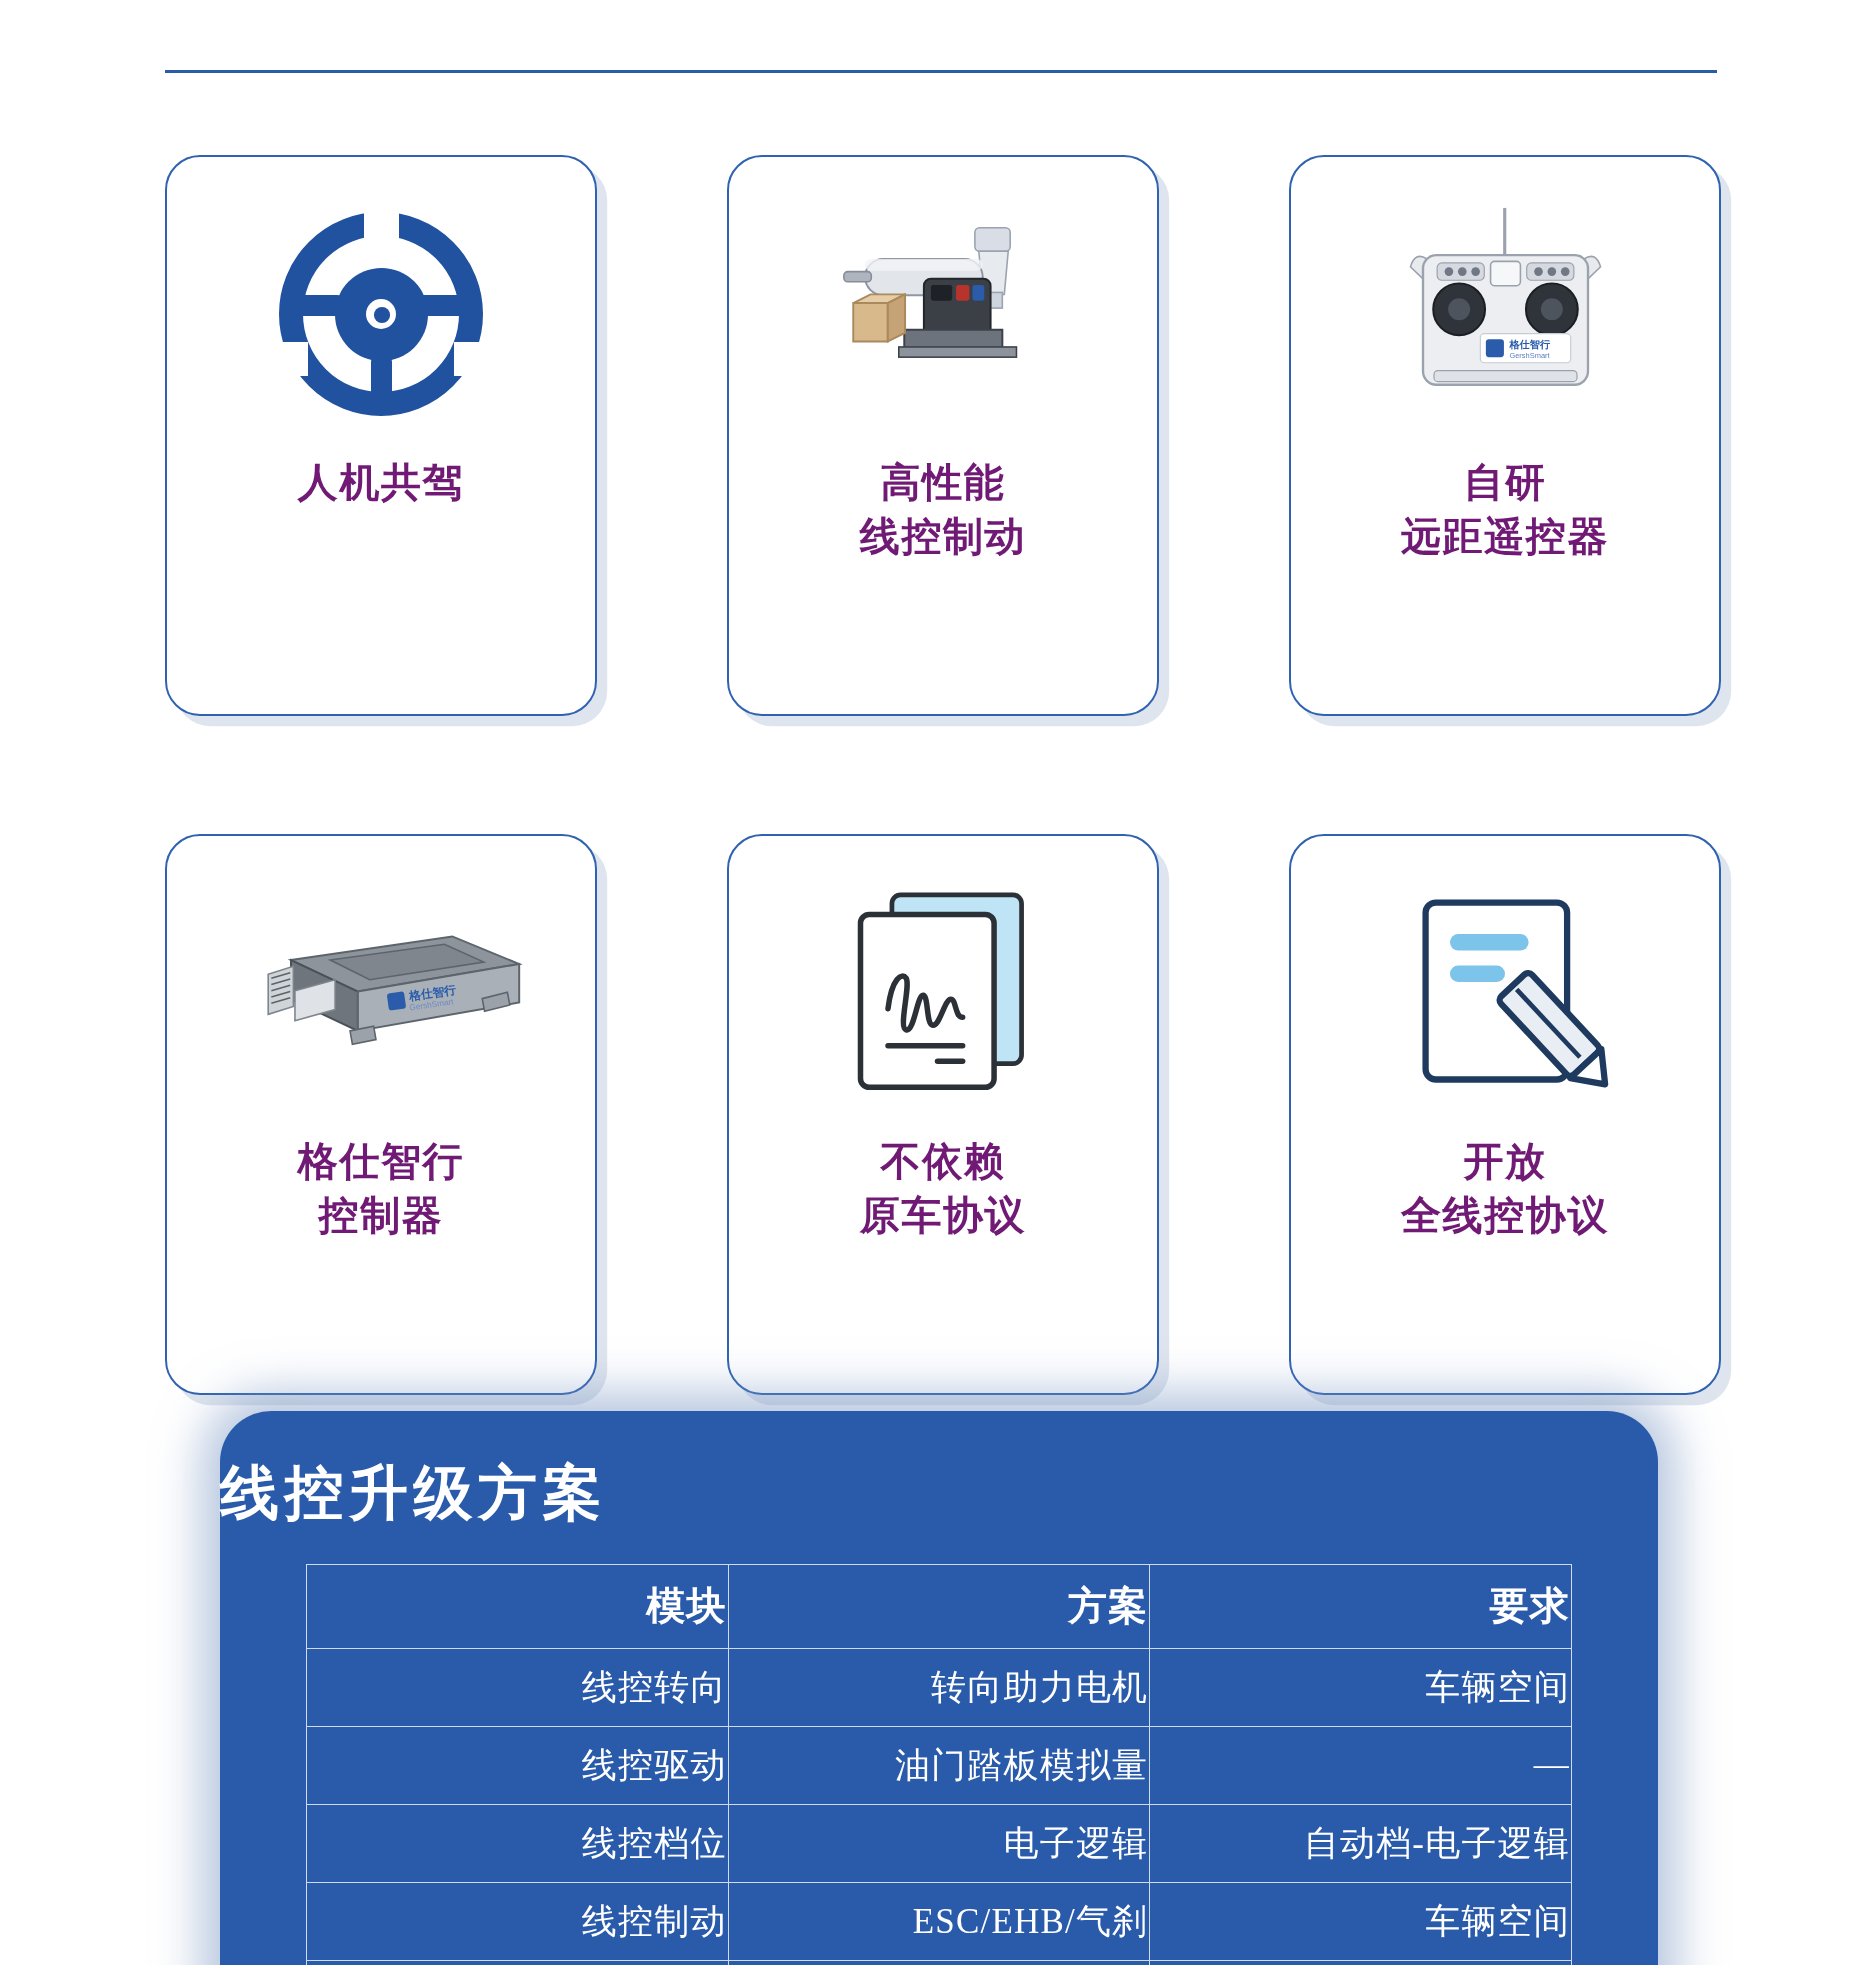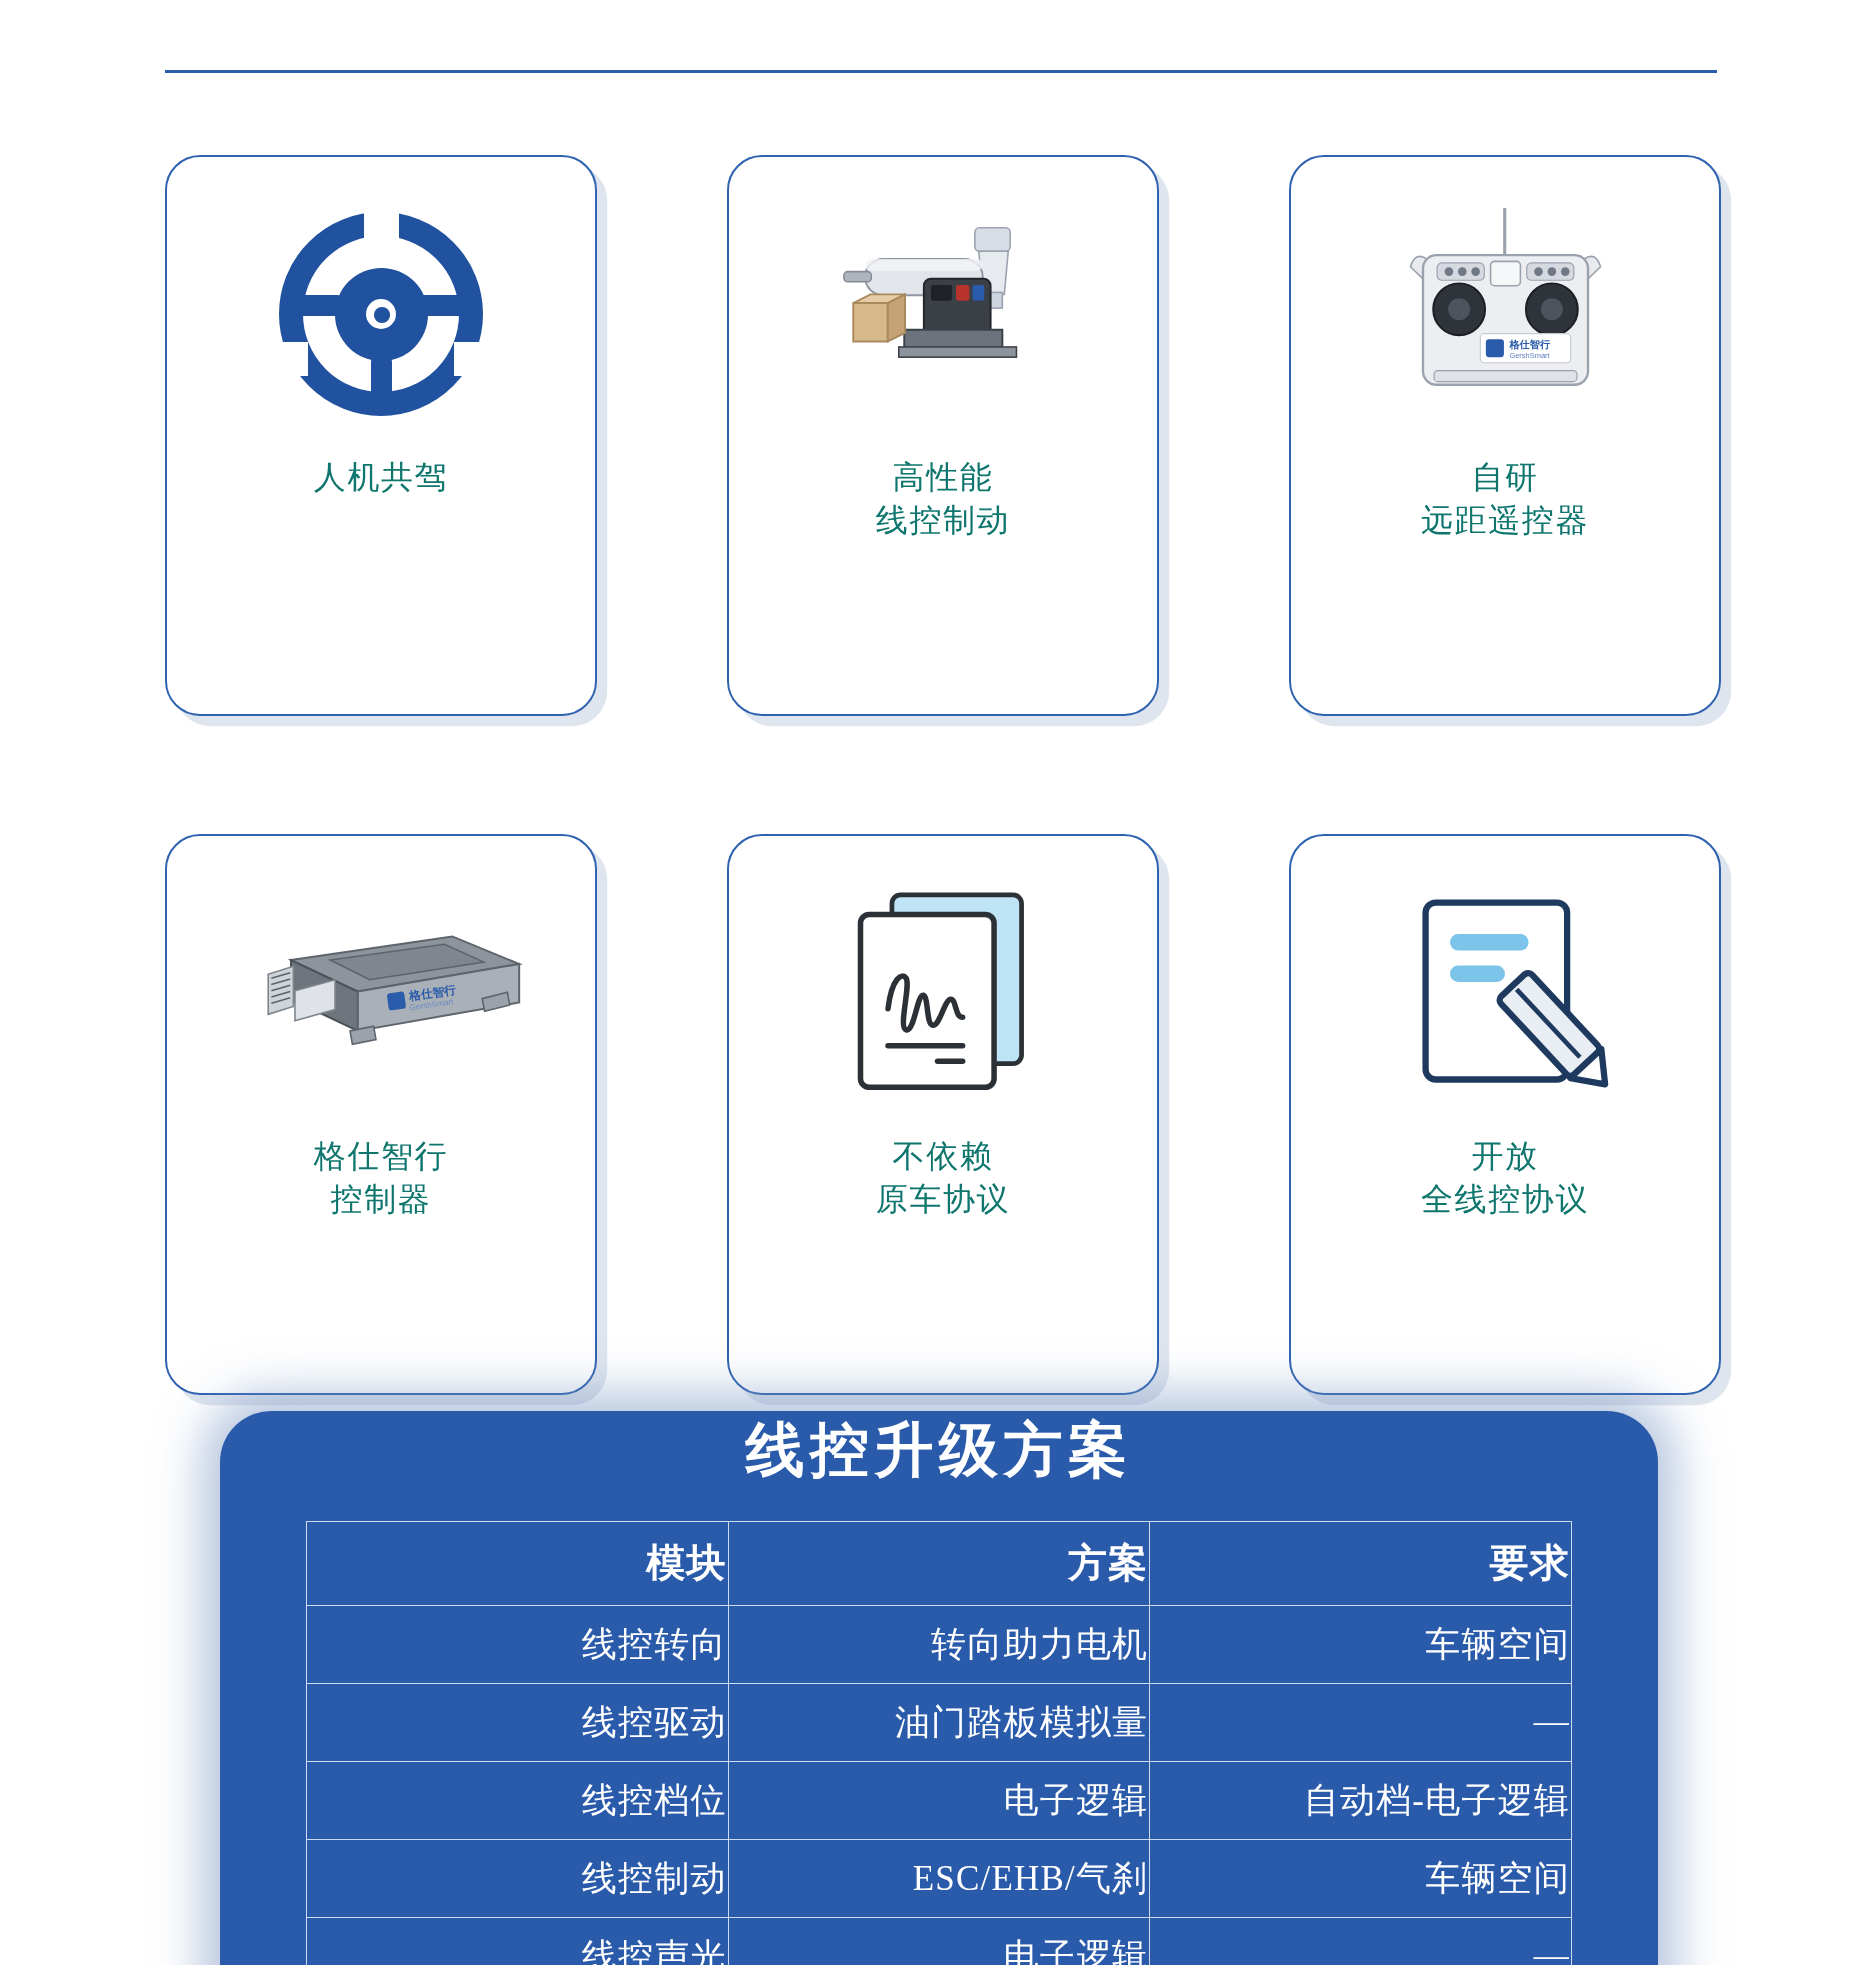--- a/index.html
+++ b/index.html
@@ -58,24 +58,24 @@
     height: 299px;
     width: 100%;
     display: flex;
     align-items: center;
     justify-content: center;
     padding-top: 15.7px;
     box-sizing: border-box;
   }
   .card-label {
     text-align: center;
-    font-size: 32px;
+    font-size: 40px;
     line-height: 1.34;
-    font-weight: 400;
-    color: #0f766e;
+    font-weight: 700;
+    color: #701a75;
     letter-spacing: 1.6px;
     padding: 0 15.7px;
   }
   .card-label .ln { display: block; }
 
   
   .wheel {
     position: relative;
     width: 204px;
     height: 204px;
@@ -140,25 +140,25 @@
     position: absolute;
     left: 220px;
     top: 1411px;
     width: 1438px;
     height: 794px;
     background: #2a5bab;
     border-radius: 51px;
     box-shadow: 0 0 47px 17.7px rgba(120,150,195,0.55);
   }
   .panel-title {
-    text-align: center;
     color: #ffffff;
     font-size: 59px;
     font-weight: 700;
     letter-spacing: 5.5px;
+    padding-top: 43px;
   }
   .tbl-wrap {
     margin: 29.5px auto 0 auto;
     width: 1266px;
   }
   table.spec {
     width: 100%;
     border-collapse: collapse;
     table-layout: fixed;
   }

